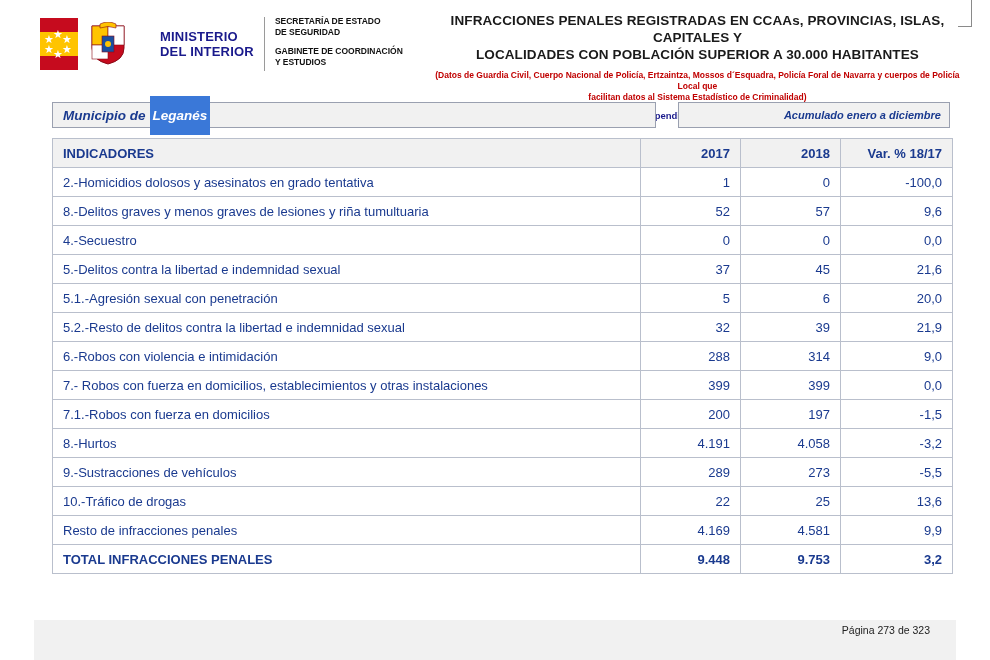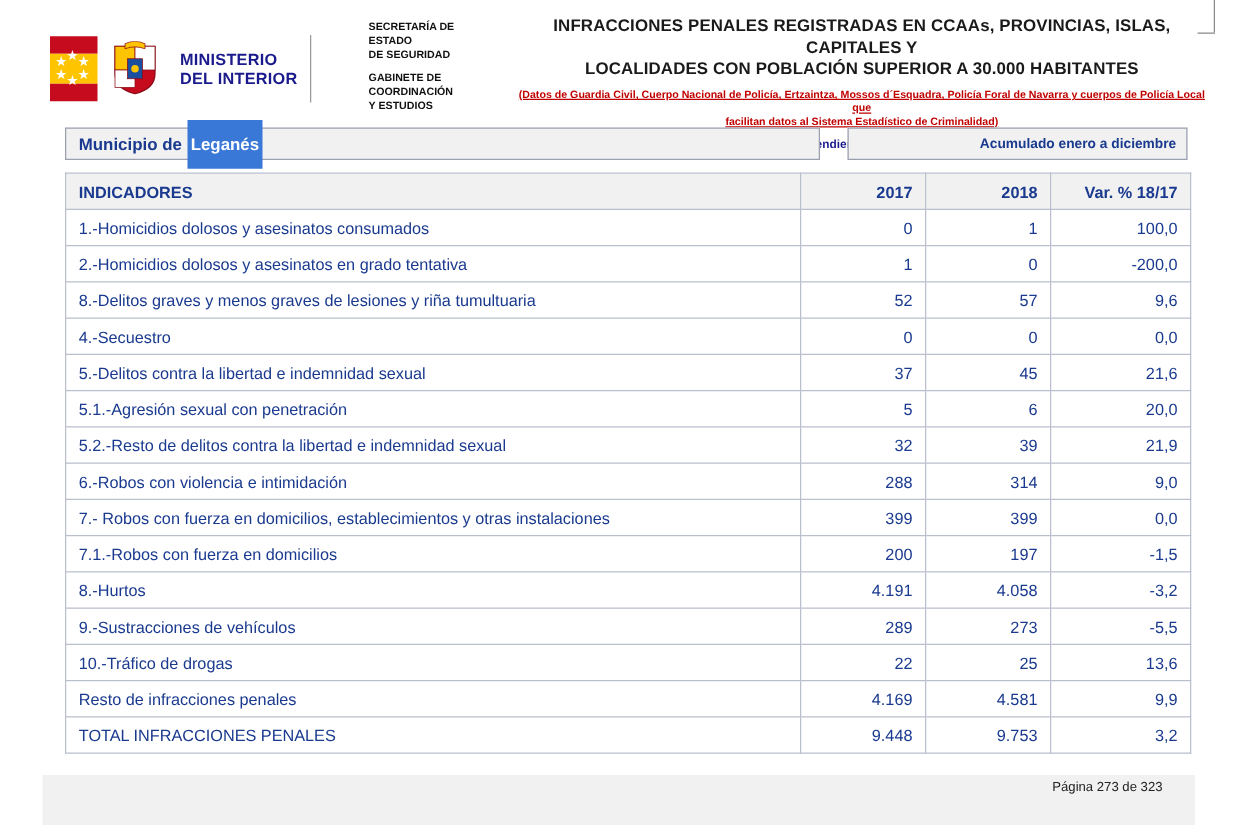--- a/index.html
+++ b/index.html
@@ -61,42 +61,42 @@
     flex: 0 0 auto;
     margin-left: 2px;
     position: relative;
   }
   .coat .shieldwrap {
     position: absolute;
     left: 8px; top: 6px;
     width: 40px; height: 44px;
   }
   .ministerio {
-    margin-left: 8px;
+    margin-left: 24px;
     color: #1a1a8c;
     font-weight: bold;
     font-size: 13px;
     line-height: 15px;
     letter-spacing: .2px;
   }
   .sep-line {
     width: 1px;
     height: 54px;
     background: #9a9a9a;
     margin: 0 10px;
   }
   .secretaria {
     font-size: 8.5px;
     line-height: 11px;
     color: #111;
     font-weight: bold;
     padding-top: 4px;
     width: 140px;
   }
-  .secretaria .grp { margin-bottom: 8px; margin-left: 36px; }
+  .secretaria .grp { margin-bottom: 8px; }
   .grey-bar {
     position: absolute;
     left: 40px;
     top: 14px;
     width: 334px;
     height: 40px;
     background: #d9d9d9;
     z-index: -1;
   }
   .titles {
@@ -110,21 +110,20 @@
     color: #1a1a1a;
     line-height: 17px;
     letter-spacing: .1px;
   }
   .sub-red {
     margin-top: 7px;
     font-size: 8.5px;
     font-weight: bold;
     color: #c00000;
     line-height: 11px;
-    text-decoration: underline;
   }
   .sub-blue {
     margin-top: 7px;
     font-size: 9.5px;
     font-weight: bold;
     color: #1a1a8c;
   }
   .corner-rule {
     position: absolute;
     right: 18px;
@@ -141,20 +140,21 @@
     height: 1px;
     background: #8a8a8a;
   }
 
   
   .bars {
     display: flex;
     padding: 6px 40px 0 52px;
     align-items: flex-end;
     gap: 22px;
+    font-style: italic;
   }
   .muni-bar {
     flex: 1 1 auto;
     border: 1px solid #9aa0b0;
     background: #f1f1f1;
     height: 26px;
     display: flex;
     align-items: center;
     padding-left: 10px;
     box-sizing: border-box;
@@ -208,21 +208,21 @@
     font-weight: bold;
     color: #1a3a8f;
   }
   th.c-ind { text-align: left; }
   th.c-num, td.c-num { text-align: right; }
   col.ind { width: 588px; }
   col.y1 { width: 100px; }
   col.y2 { width: 100px; }
   col.var { width: 112px; }
   td.c-ind { text-align: left; font-weight: normal; }
-  tr.total td { font-weight: normal; }
+  tr.total td { font-weight: bold; }
 
   
   .footer {
     position: absolute;
     left: 0;
     bottom: 0;
     width: 990px;
     height: 46px;
   }
   .footer-band {
@@ -328,30 +328,24 @@
       <thead>
         <tr>
           <th class="c-ind">INDICADORES</th>
           <th class="c-num">2017</th>
           <th class="c-num">2018</th>
           <th class="c-num">Var. % 18/17</th>
         </tr>
       </thead>
       <tbody>
         <tr>
-          <td class="c-ind">1.-Homicidios dolosos y asesinatos consumados</td>
-          <td class="c-num">0</td>
-          <td class="c-num">1</td>
-          <td class="c-num">100,0</td>
-        </tr>
-        <tr>
           <td class="c-ind">2.-Homicidios dolosos y asesinatos en grado tentativa</td>
           <td class="c-num">1</td>
           <td class="c-num">0</td>
-          <td class="c-num">-200,0</td>
+          <td class="c-num">-100,0</td>
         </tr>
         <tr>
           <td class="c-ind">8.-Delitos graves y menos graves de lesiones y riña tumultuaria</td>
           <td class="c-num">52</td>
           <td class="c-num">57</td>
           <td class="c-num">9,6</td>
         </tr>
         <tr>
           <td class="c-ind">4.-Secuestro</td>
           <td class="c-num">0</td>

